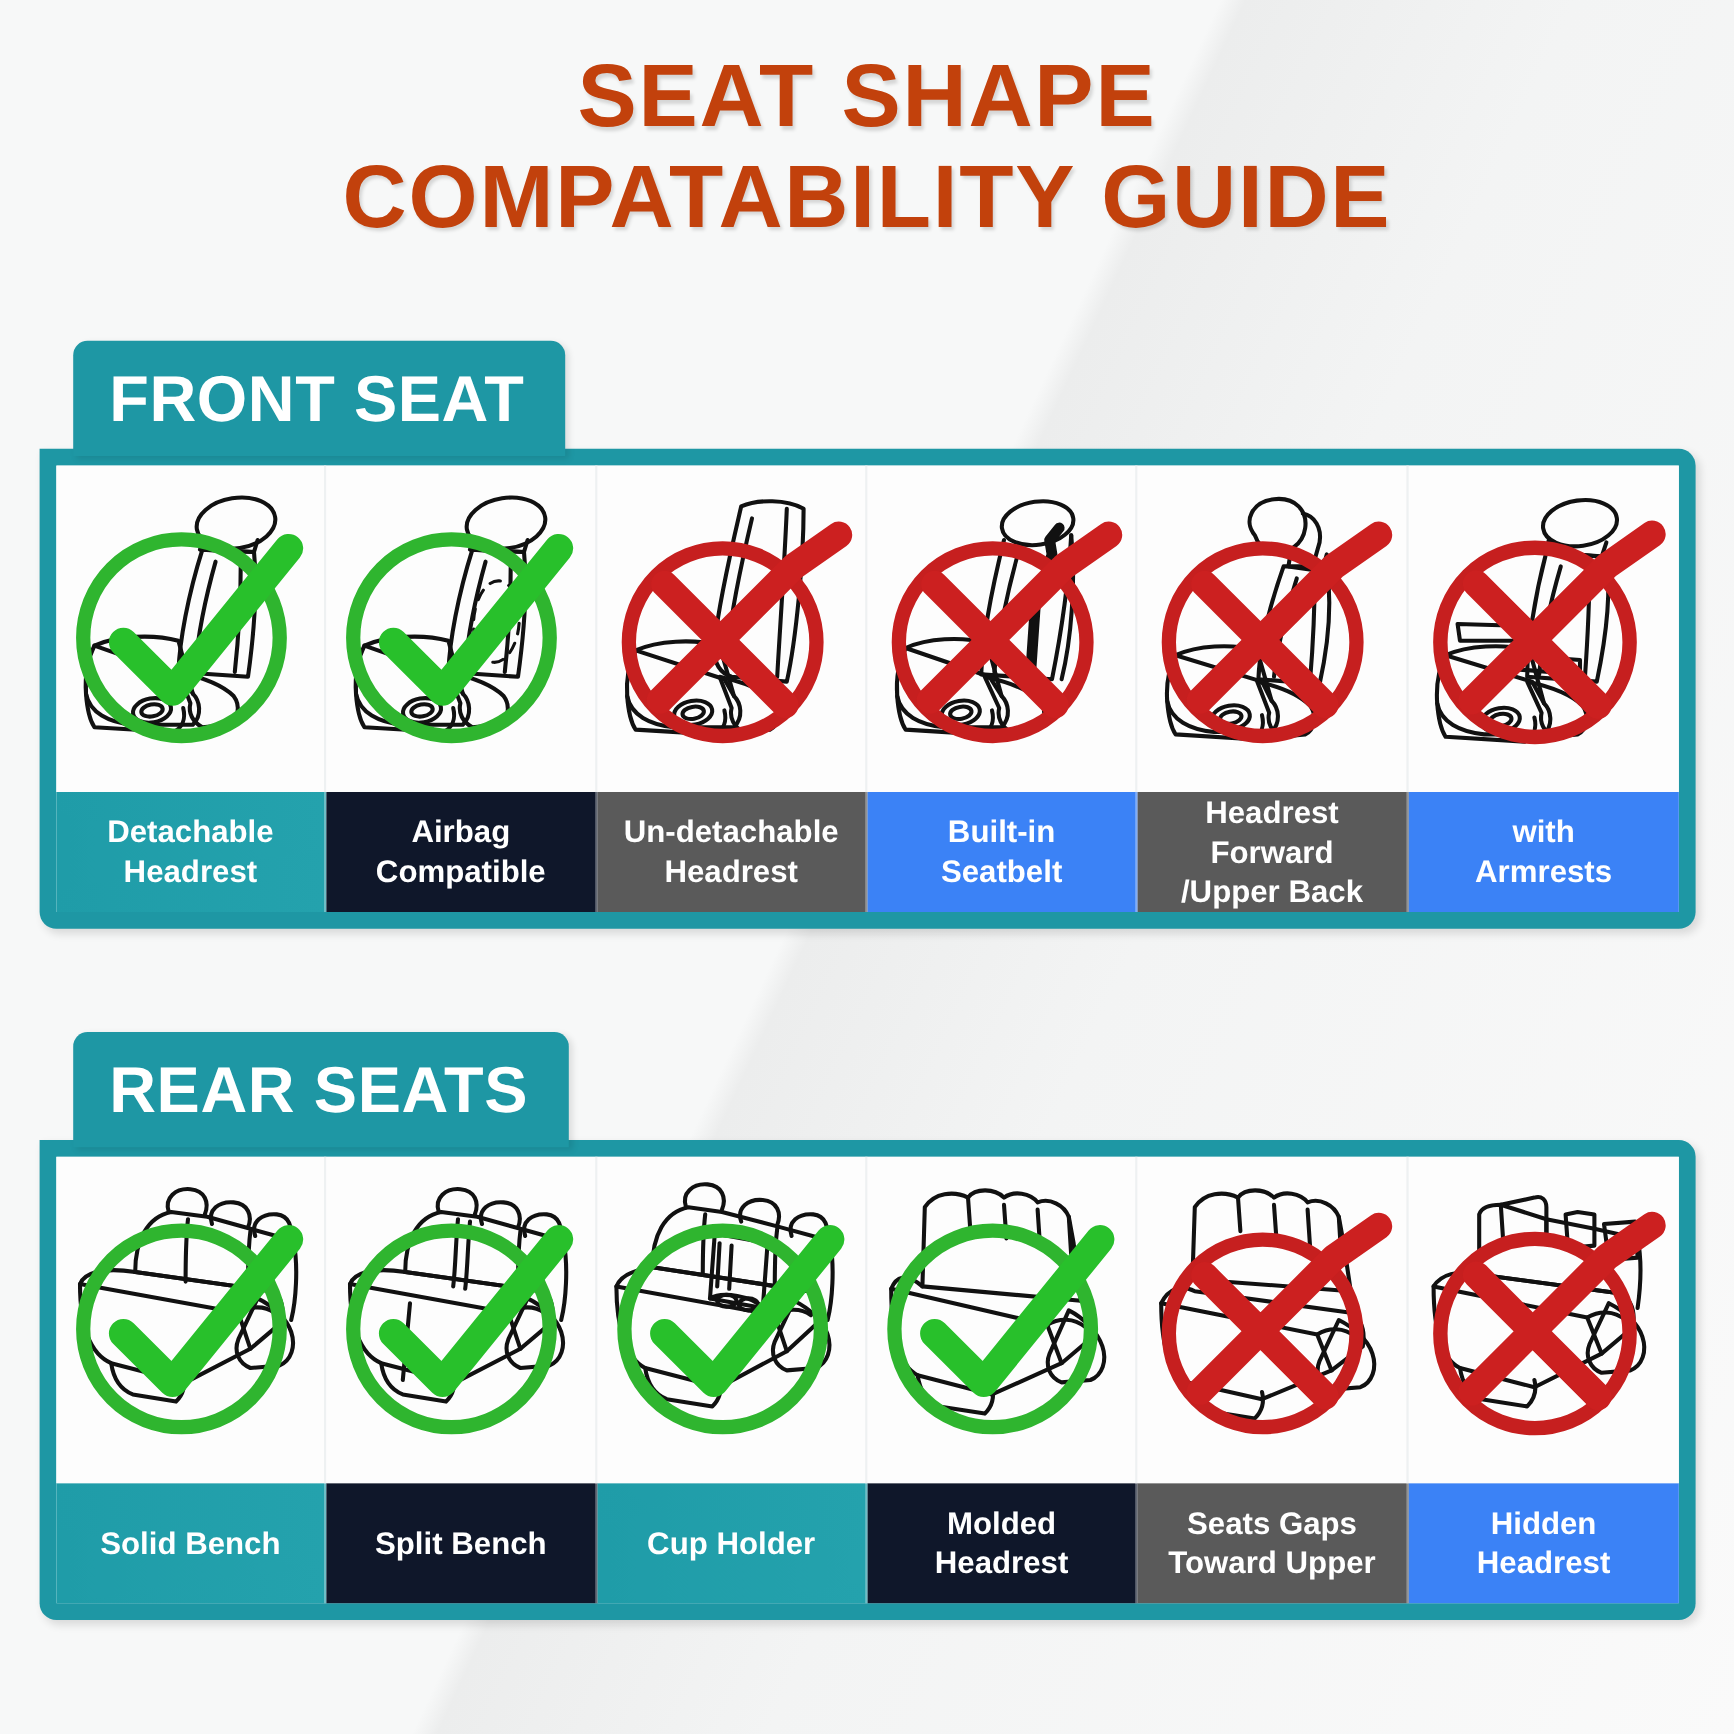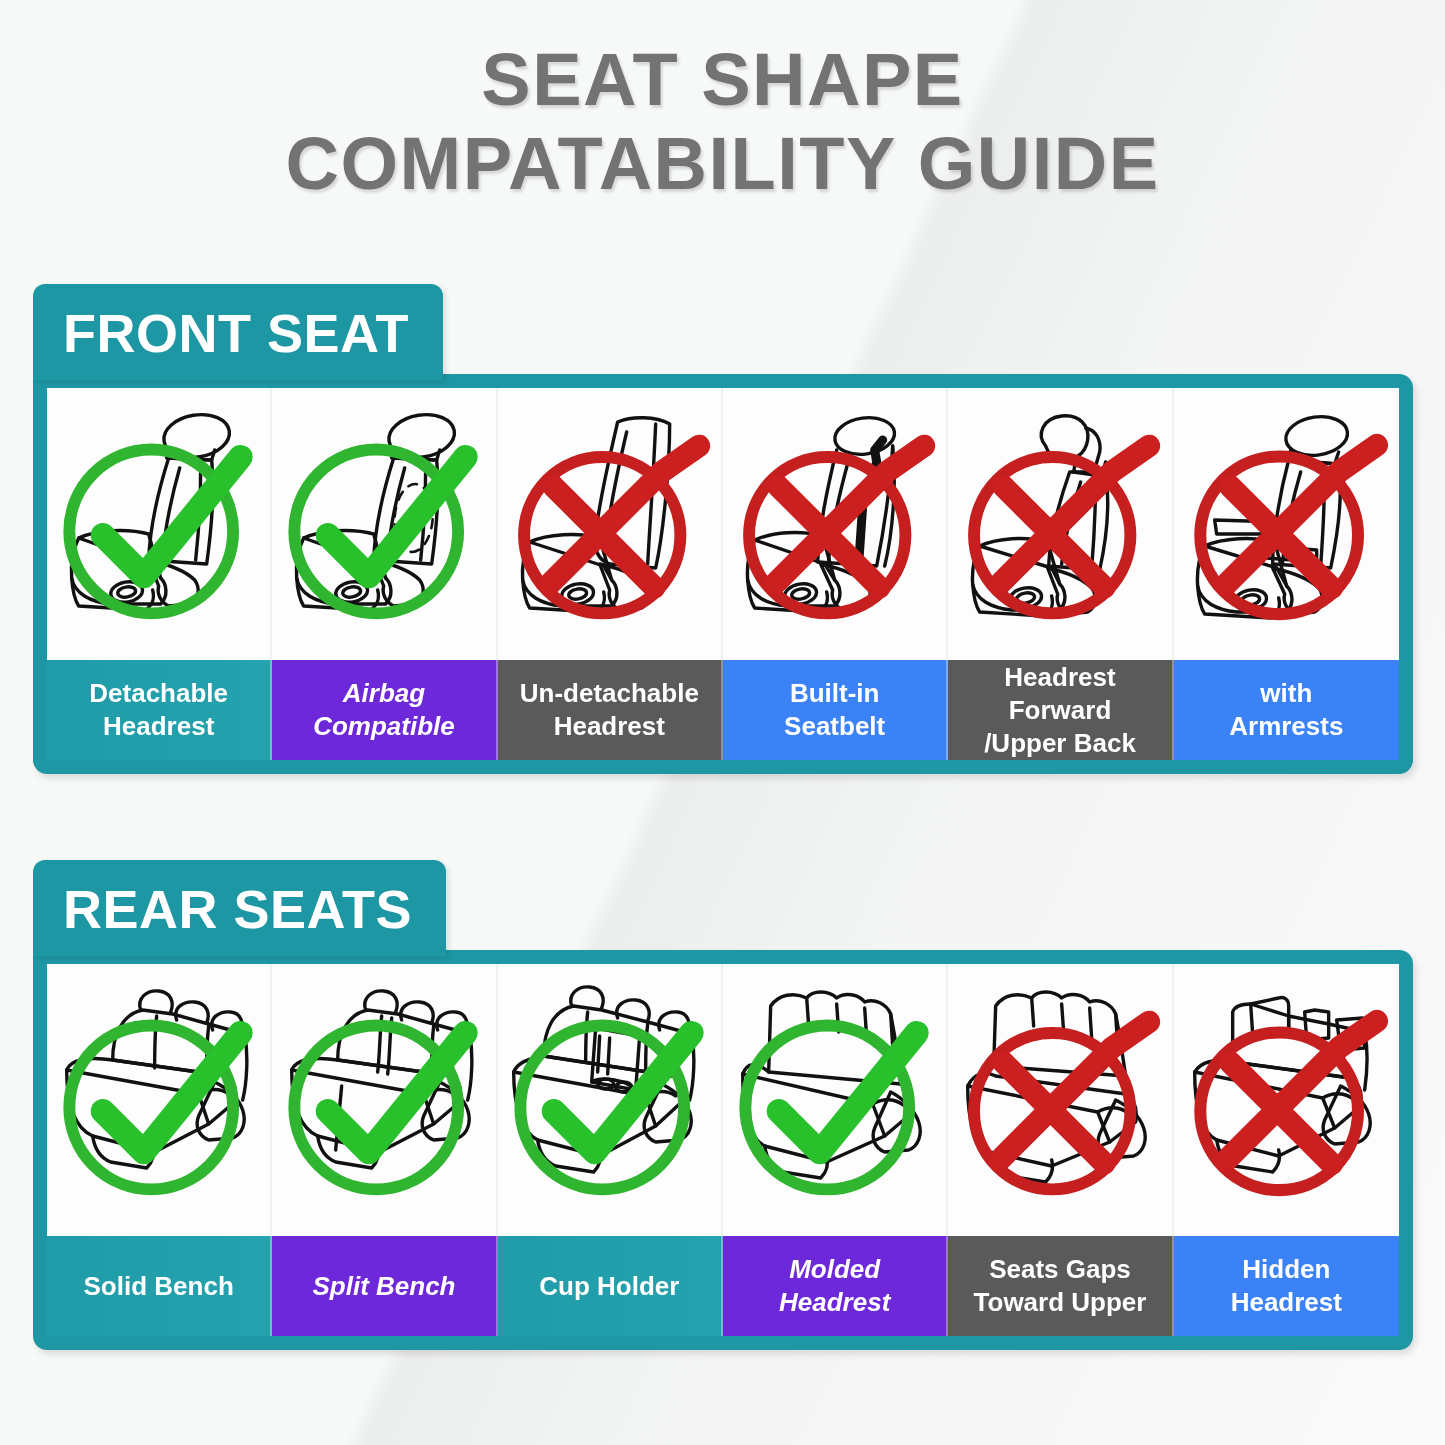--- a/index.html
+++ b/index.html
@@ -31,21 +31,21 @@
     height: 1445px;
   }
 
   
   .title {
     position: absolute;
     top: 38px;
     left: 0;
     width: 1445px;
     text-align: center;
-    color: #737373;
+    color: #c2410c;
     font-weight: bold;
     font-size: 74px;
     line-height: 84px;
     letter-spacing: 1.5px;
     text-shadow: 2px 3px 3px rgba(0,0,0,0.14);
   }
   .title .l1 { display: block; }
   .title .l2 { display: block; }
 
   
@@ -59,20 +59,21 @@
     display: inline-block;
     background: #1e97a4;
     color: #ffffff;
     font-weight: bold;
     font-size: 54px;
     line-height: 54px;
     letter-spacing: 0.5px;
     padding: 22px 34px 20px 30px;
     border-radius: 12px 12px 0 0;
     box-shadow: 3px 2px 5px rgba(0,0,0,0.10);
+    margin-left: 28px;
   }
 
   .panel {
     position: relative;
     margin-top: -6px;
     background: #1e97a4;
     border-radius: 0 14px 14px 14px;
     padding: 14px;
     box-shadow: 3px 4px 7px rgba(0,0,0,0.12);
   }
@@ -118,21 +119,21 @@
     padding: 0 6px;
     border-right: 2px solid rgba(255,255,255,0.35);
   }
   .cell:last-child .label { border-right: none; }
 
   .label.ok  { background: #1f9aa6; }
   .label.no  { background: #5e5e5e; }
 
   
   .label.ok.v1 { background: linear-gradient(90deg,#1f9ca8,#24a2ad); }
-  .label.ok.v2 { background: #6d28d9; font-style: italic; }
+  .label.ok.v2 { background: #0f172a; }
   .label.no.v1 { background: #5a5a5a; }
   .label.no.v2 { background: #3b82f6; }
 </style>
 </head>
 <body>
 
 <div class="page">
   <div class="bg-sheen"></div>
 
   <div class="title">

